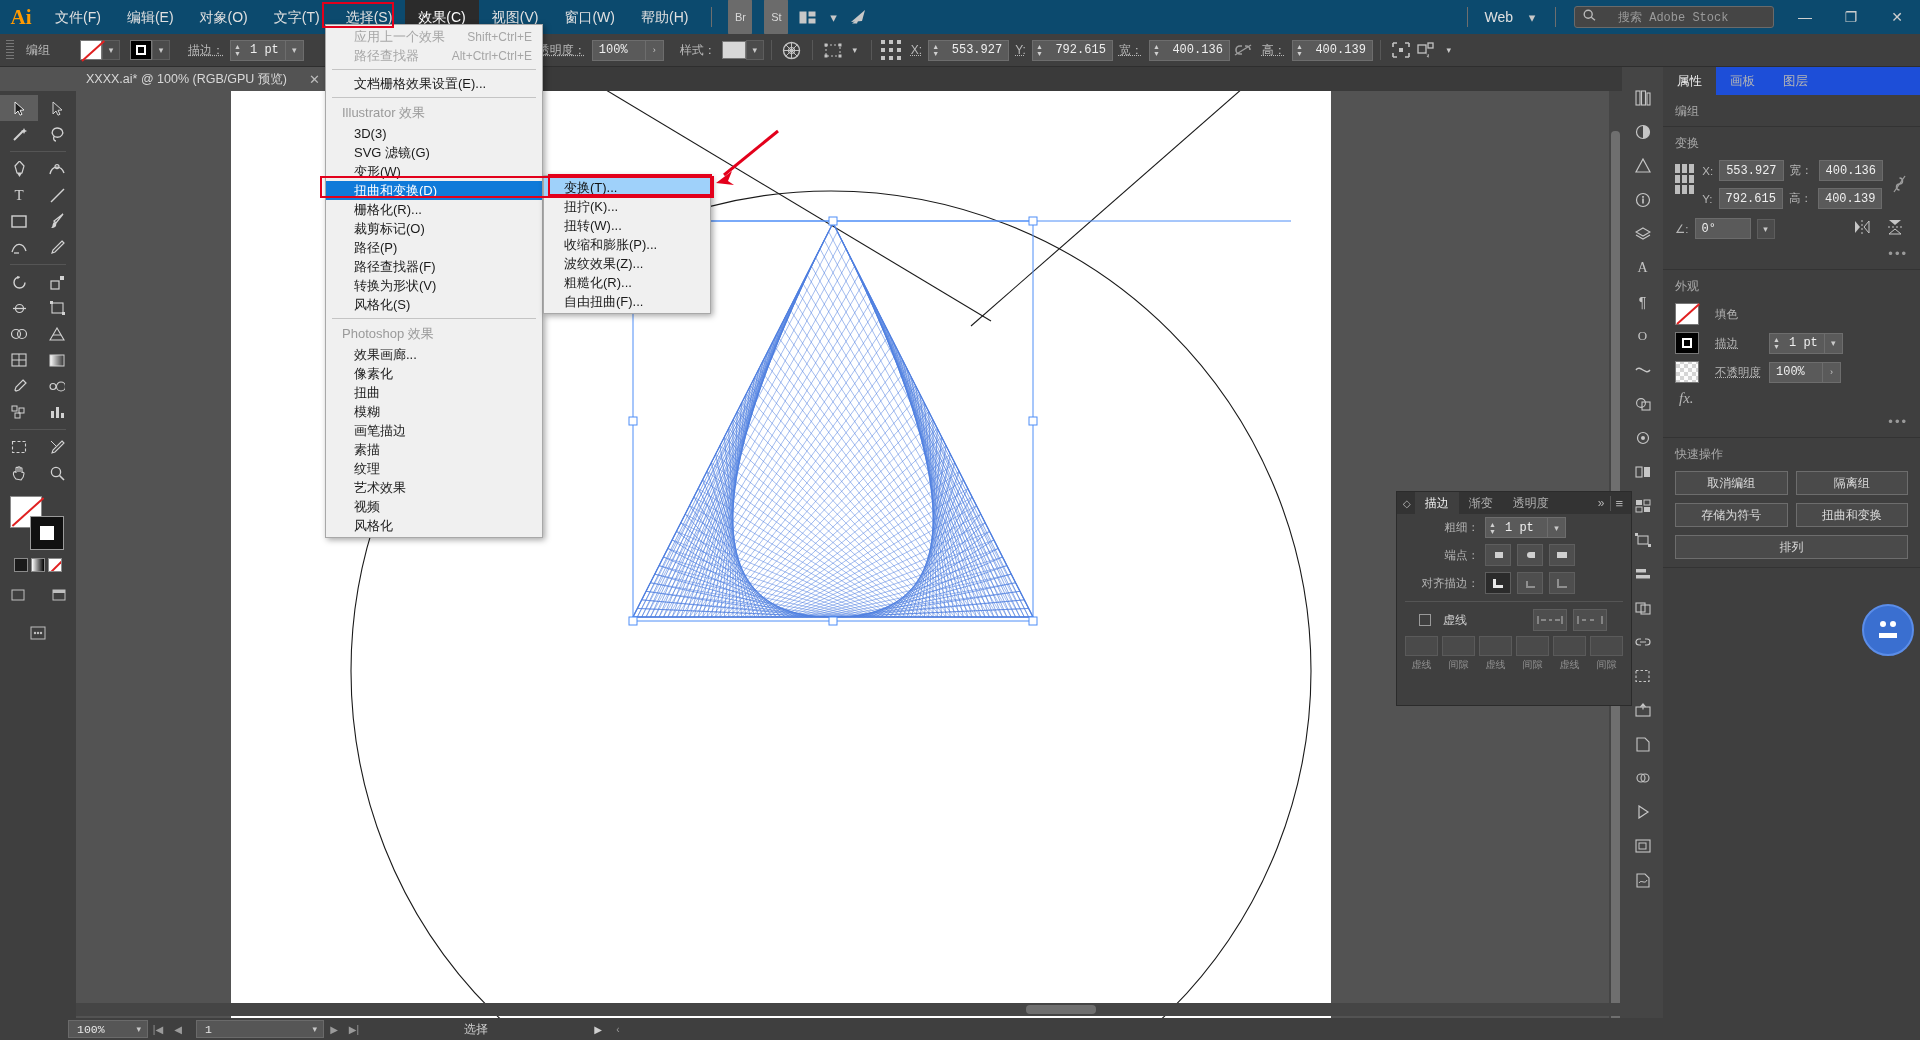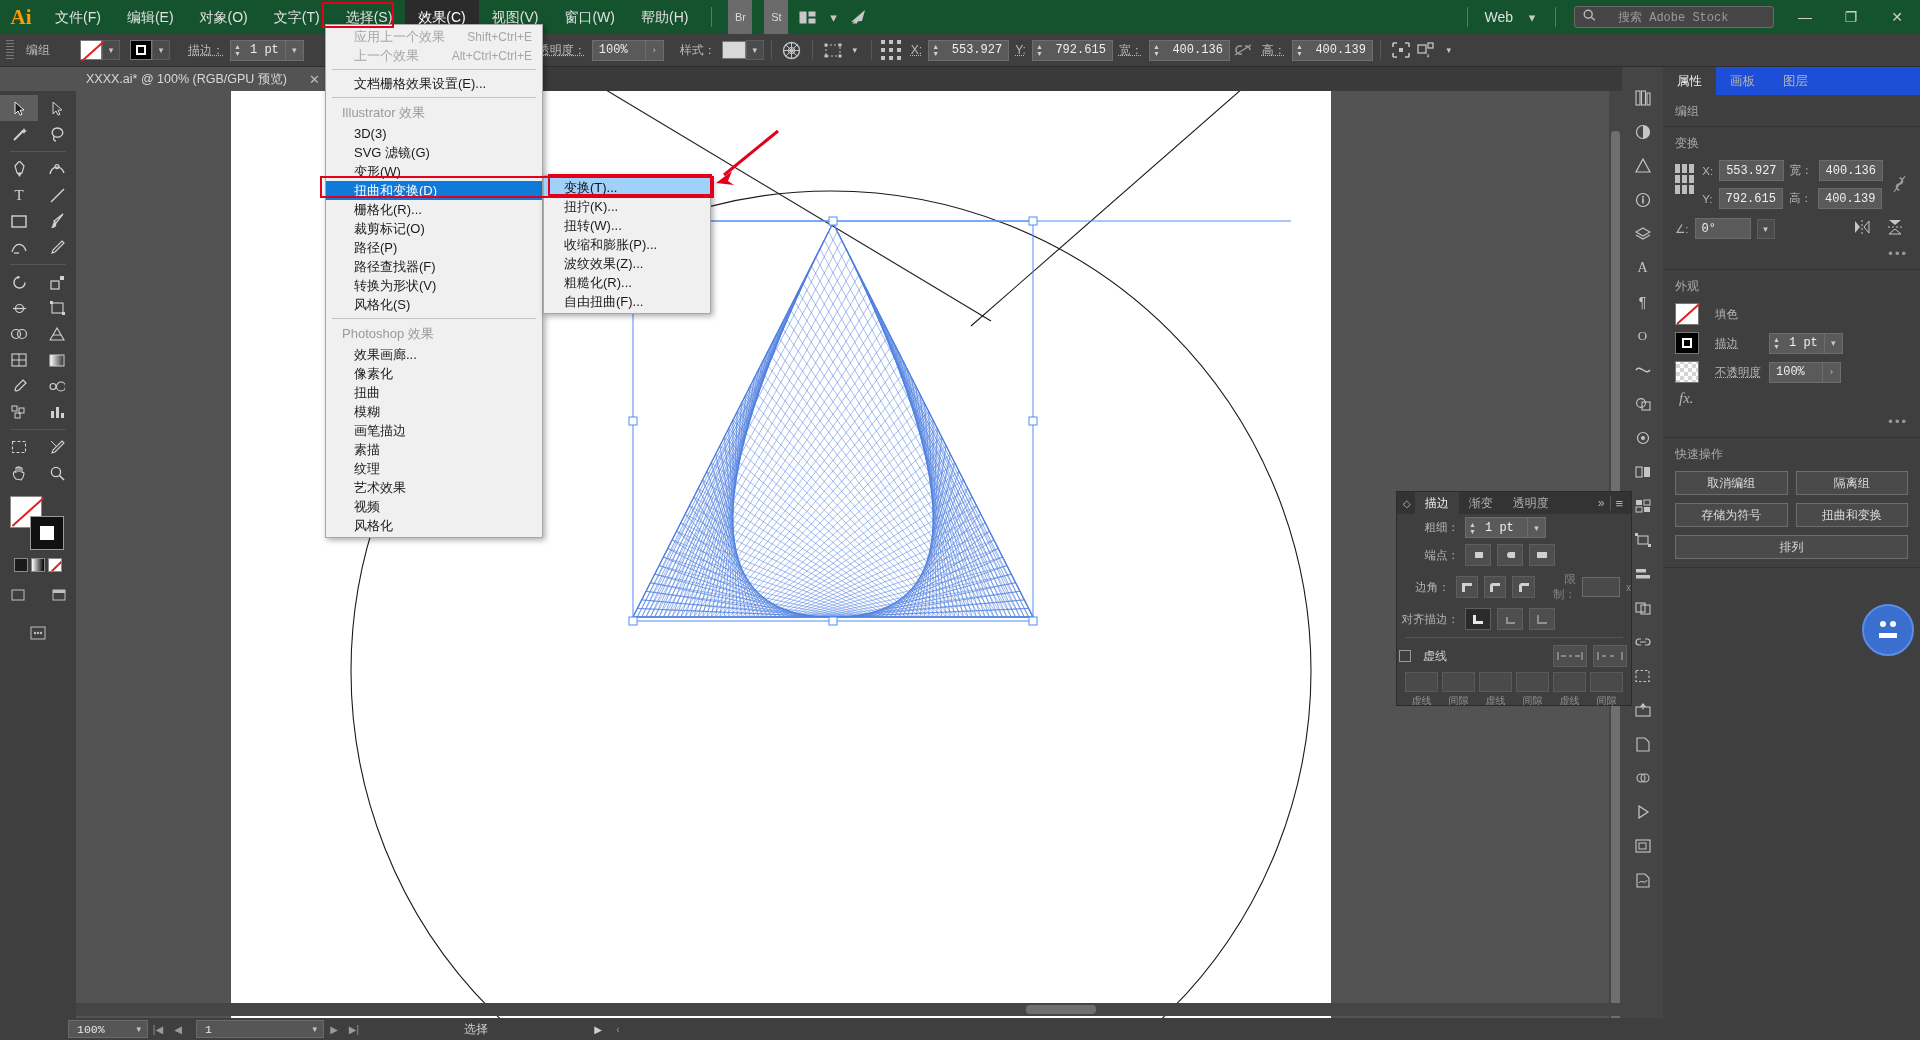--- a/index.html
+++ b/index.html
@@ -6,21 +6,21 @@
   html,body { width:1920px; height:1040px; overflow:hidden; }
   body {
     font-family: "Liberation Sans", sans-serif;
     background:#535353; color:#d6d6d6; font-size:13px;
     -webkit-font-smoothing: antialiased;
     position:relative;
   }
   
   #menubar {
     position:absolute; left:0; top:0; width:1920px; height:34px;
-    background:#14532d; display:flex; align-items:center;
+    background:#0c4a6e; display:flex; align-items:center;
   }
   .ai-logo {
     width:42px; height:34px; display:flex; align-items:center; justify-content:center;
     color:#ff9a00; font-size:21px; font-weight:bold; font-family:"Liberation Serif", serif;
   }
   .menu-item {
     padding:0 13px; height:34px; line-height:34px; font-size:14px; color:#e0e0e0;
     white-space:nowrap; cursor:default;
   }
   .menu-item.active { background:#2b2b2b; color:#fff; }
@@ -118,21 +118,21 @@
   .pfield .v{font-size:12px;color:#efefef;font-family:"Liberation Mono",monospace;}
   .qbtn{flex:1;height:24px;border:1px solid #6d6d6d;background:#4a4a4a;color:#dcdcdc;font-size:12px;display:flex;align-items:center;justify-content:center;}
   .dots{color:#9a9a9a;font-size:13px;letter-spacing:2px;text-align:right;}
   .p-icon-grid{width:30px;height:30px;display:grid;grid-template-columns:repeat(3,1fr);grid-template-rows:repeat(3,1fr);gap:2px;}
   .p-icon-grid i{background:#bdbdbd;}
   
   #strokepanel{position:absolute;left:1396px;top:491px;width:236px;height:215px;background:#3f3f3f;border:1px solid #2b2b2b;}
   .sp-tabs{display:flex;height:22px;background:#333;align-items:center;}
   .sp-tab{padding:0 10px;height:22px;line-height:22px;font-size:12px;color:#b0b0b0;}
   .sp-tab.active{background:#3f3f3f;color:#f0f0f0;}
-  .sp-row{display:flex;align-items:center;gap:6px;padding:3px 0;}
+  .sp-row{display:flex;align-items:center;gap:6px;padding:3px 20px;}
   .sp-label{font-size:11.5px;color:#b5b5b5;width:62px;text-align:right;}
   .sp-btn{width:26px;height:22px;background:#4e4e4e;border:1px solid #5e5e5e;display:flex;align-items:center;justify-content:center;color:#d0d0d0;font-size:11px;}
   .sp-btn.on{background:#2b2b2b;}
   .sp-dashcell{width:34px;height:20px;background:#4a4a4a;border:1px solid #5a5a5a;}
   .sp-dashlbl{font-size:10px;color:#8f8f8f;text-align:center;width:34px;}
   
   #effectmenu{position:absolute;left:325px;top:24px;width:218px;background:#f0f0f0;color:#1a1a1a;
     border:1px solid #a8a8a8;box-shadow:2px 2px 6px rgba(0,0,0,.35);font-size:13px;padding:2px 0;z-index:60;}
   .mi{height:19px;display:flex;align-items:center;padding:0 10px 0 28px;white-space:nowrap;color:#1a1a1a;}
   .mi.dis{color:#a6a6a6;}
@@ -1110,43 +1110,20 @@
           <path d="M12 3 h-5 a3 3 0 0 0 0 6 h5 z" fill="#d0d0d0"></path>
         </svg>
       </div>
     <div class="sp-btn">
         <svg width="14" height="12" viewBox="0 0 14 12">
           <rect x="2" y="3" width="10" height="6" fill="#d0d0d0"></rect>
         </svg>
       </div>
   </div>
   <div class="sp-row">
-    <div class="sp-label">边角：</div>
-    <div class="sp-btn">
-        <svg width="14" height="12" viewBox="0 0 14 12">
-          <path d="M2 11 v-9 h10 v3 h-7 v6 z" fill="#d0d0d0"></path>
-        </svg>
-      </div>
-    <div class="sp-btn">
-        <svg width="14" height="12" viewBox="0 0 14 12">
-          <path d="M2 11 v-6 a3 3 0 0 1 3-3 h7 v3 h-7 v6 z" fill="#d0d0d0"></path>
-        </svg>
-      </div>
-    <div class="sp-btn">
-        <svg width="14" height="12" viewBox="0 0 14 12">
-          <path d="M2 11 v-7 l2-2 h8 v3 h-7 v6 z" fill="#d0d0d0"></path>
-        </svg>
-      </div>
-    <div class="sp-label" style="width:auto;margin-left:6px;color:#858585">限制：</div>
-    <div class="pfield" style="min-width:38px;height:20px;background:#4a4a4a">
-        <span class="v"></span>
-      </div>
-    <span style="font-size:10px;color:#8a8a8a">x</span>
-  </div>
-  <div class="sp-row">
     <div class="sp-label" style="width:62px">对齐描边：</div>
     <div class="sp-btn on">
         <svg width="14" height="12" viewBox="0 0 14 12">
           <path d="M2 11 v-9 h3 v6 h7 v3 z" fill="#e8e8e8"></path>
         </svg>
       </div>
     <div class="sp-btn">
         <svg width="14" height="12" viewBox="0 0 14 12">
           <path d="M3 11 v-7 h2 v5 h7 v2 z" fill="#8f8f8f"></path>
         </svg>
@@ -1212,21 +1189,21 @@
   <div class="sb-nav">‹</div>
   <div style="flex:1"></div>
 </div>
 
 <div id="effectmenu">
   <div class="mi dis">
     <span>应用上一个效果</span>
     <span class="sc">Shift+Ctrl+E</span>
   </div>
   <div class="mi dis">
-    <span>上一个效果</span>
+    <span>路径查找器</span>
     <span class="sc">Alt+Ctrl+Ctrl+E</span>
   </div>
   <div class="msep"></div>
   <div class="mi">
     <span>文档栅格效果设置(E)...</span>
   </div>
   <div class="msep"></div>
   <div class="mi hdr">Illustrator 效果</div>
   <div class="mi">
       <span>3D(3)</span>

